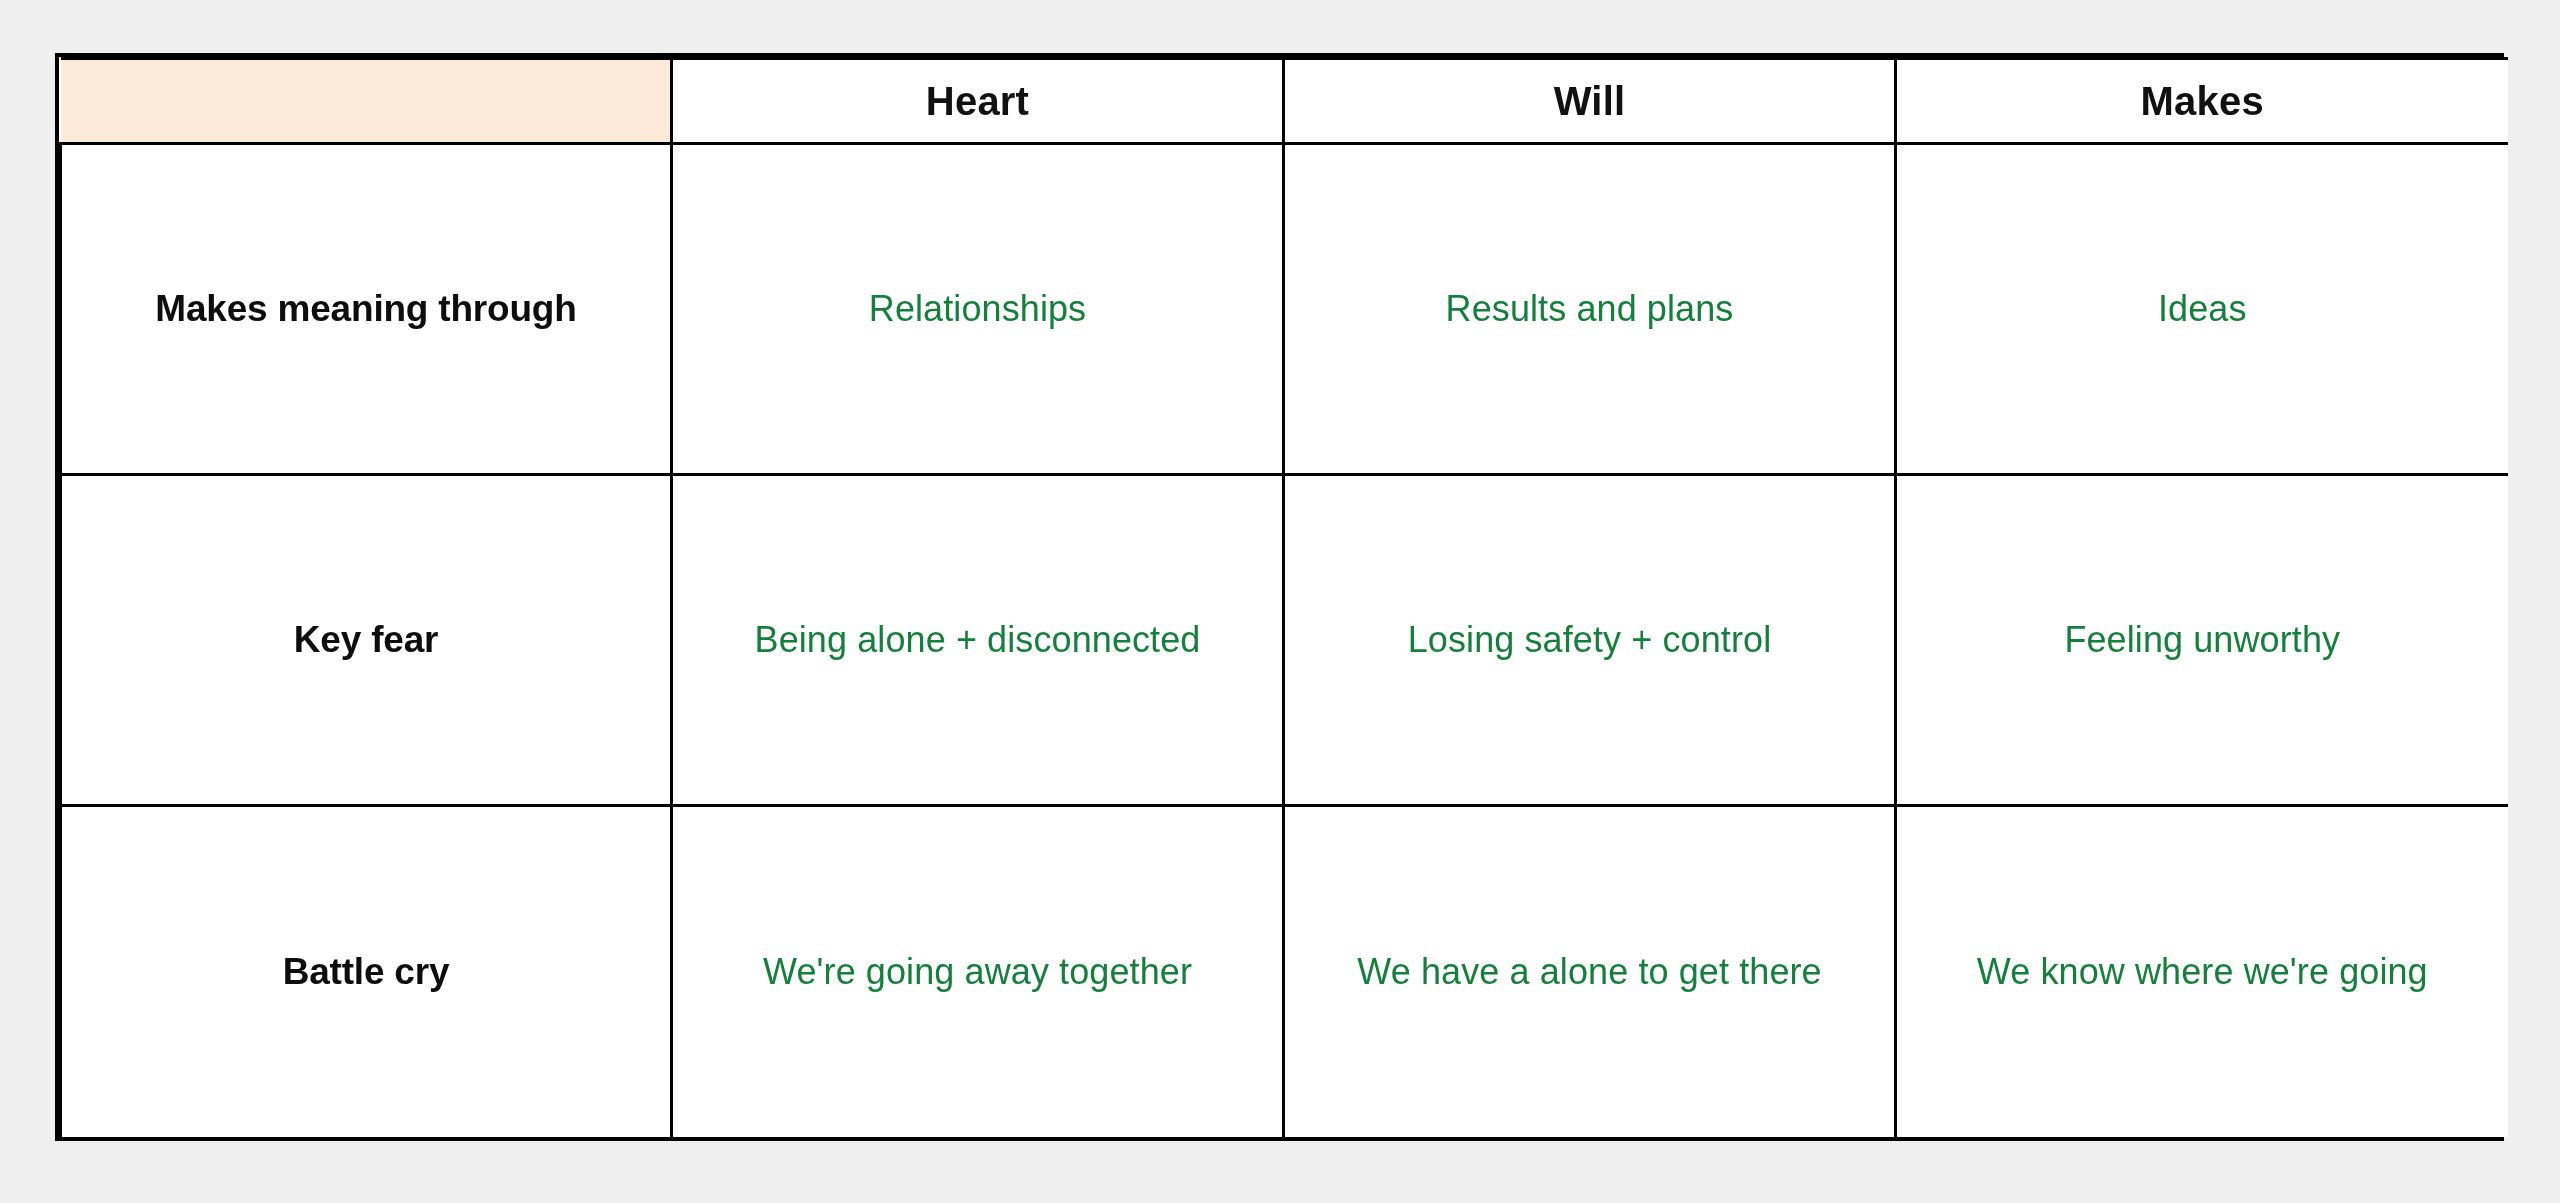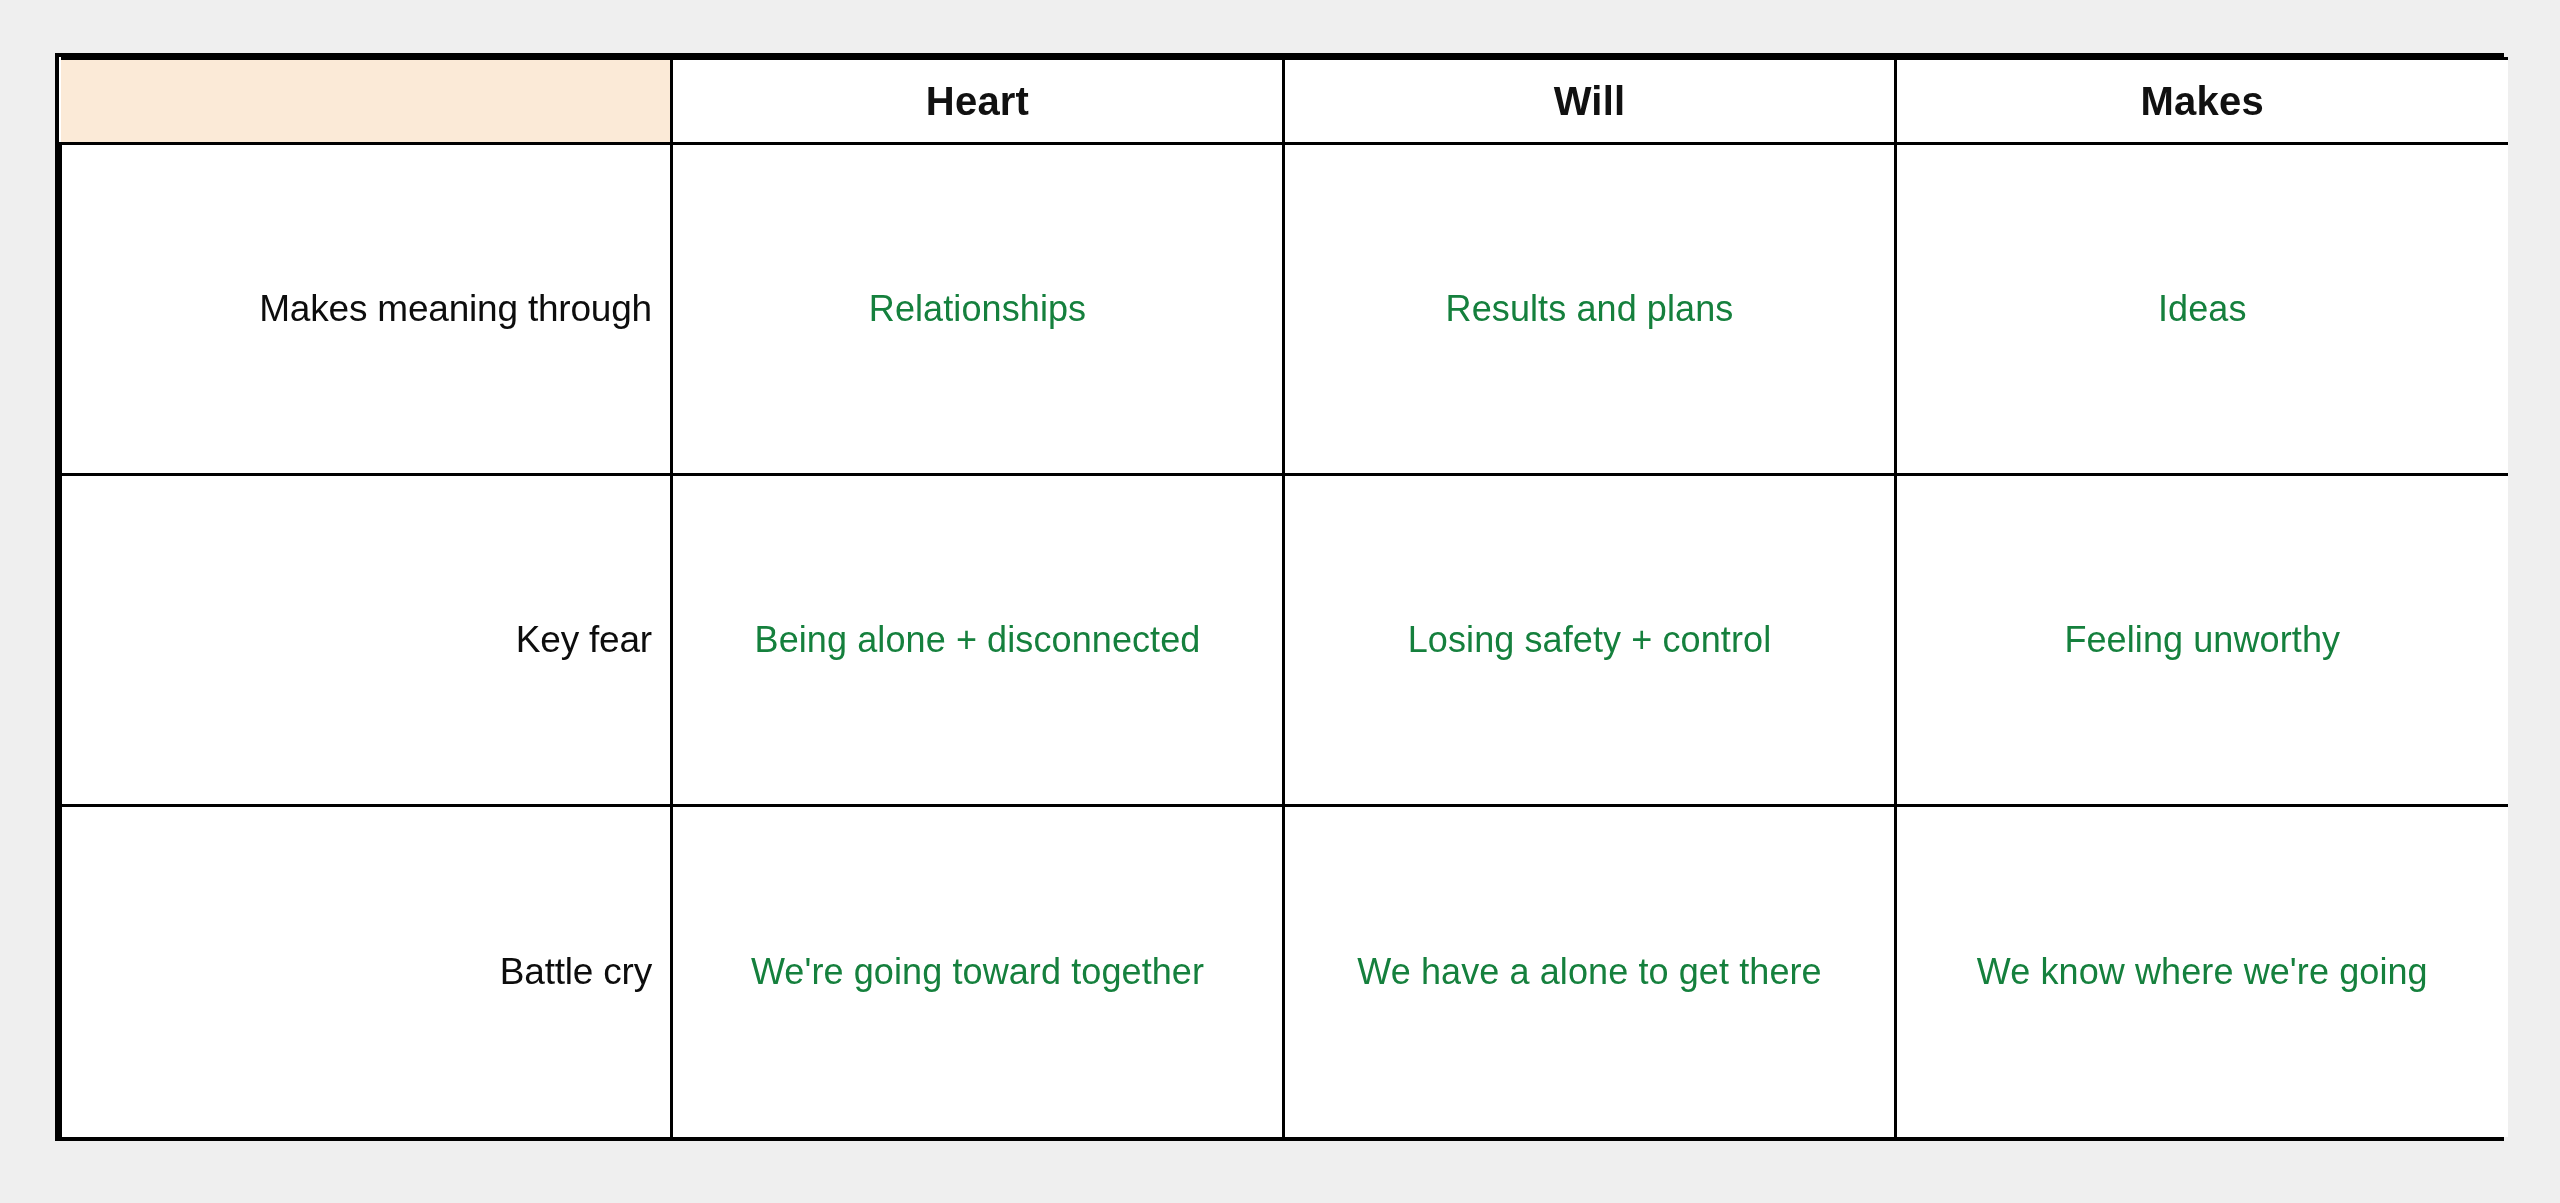--- a/index.html
+++ b/index.html
@@ -61,23 +61,23 @@
     border-left: none;
   }
   thead th.last {
     border-right: none;
   }
 
   
   tbody tr { height: 167px; }
 
   td.row-label {
-    text-align: right;
+    text-align: center;
     font-size: 37px;
-    font-weight: normal;
+    font-weight: bold;
     color: #0d0d0d;
     padding-left: 42px;
     border-left: none;
     letter-spacing: -0.2px;
   }
 
   td.cell {
     text-align: center;
     font-size: 36px;
     font-weight: 400;
@@ -115,19 +115,19 @@
         <td class="cell last">Ideas</td>
       </tr>
       <tr>
         <td class="row-label">Key fear</td>
         <td class="cell">Being alone + disconnected</td>
         <td class="cell">Losing safety + control</td>
         <td class="cell last">Feeling unworthy</td>
       </tr>
       <tr>
         <td class="row-label">Battle cry</td>
-        <td class="cell">We're going toward together</td>
+        <td class="cell">We're going away together</td>
         <td class="cell">We have a alone to get there</td>
         <td class="cell last">We know where we're going</td>
       </tr>
     </tbody>
   </table>
 </div>
 
 </body></html>

